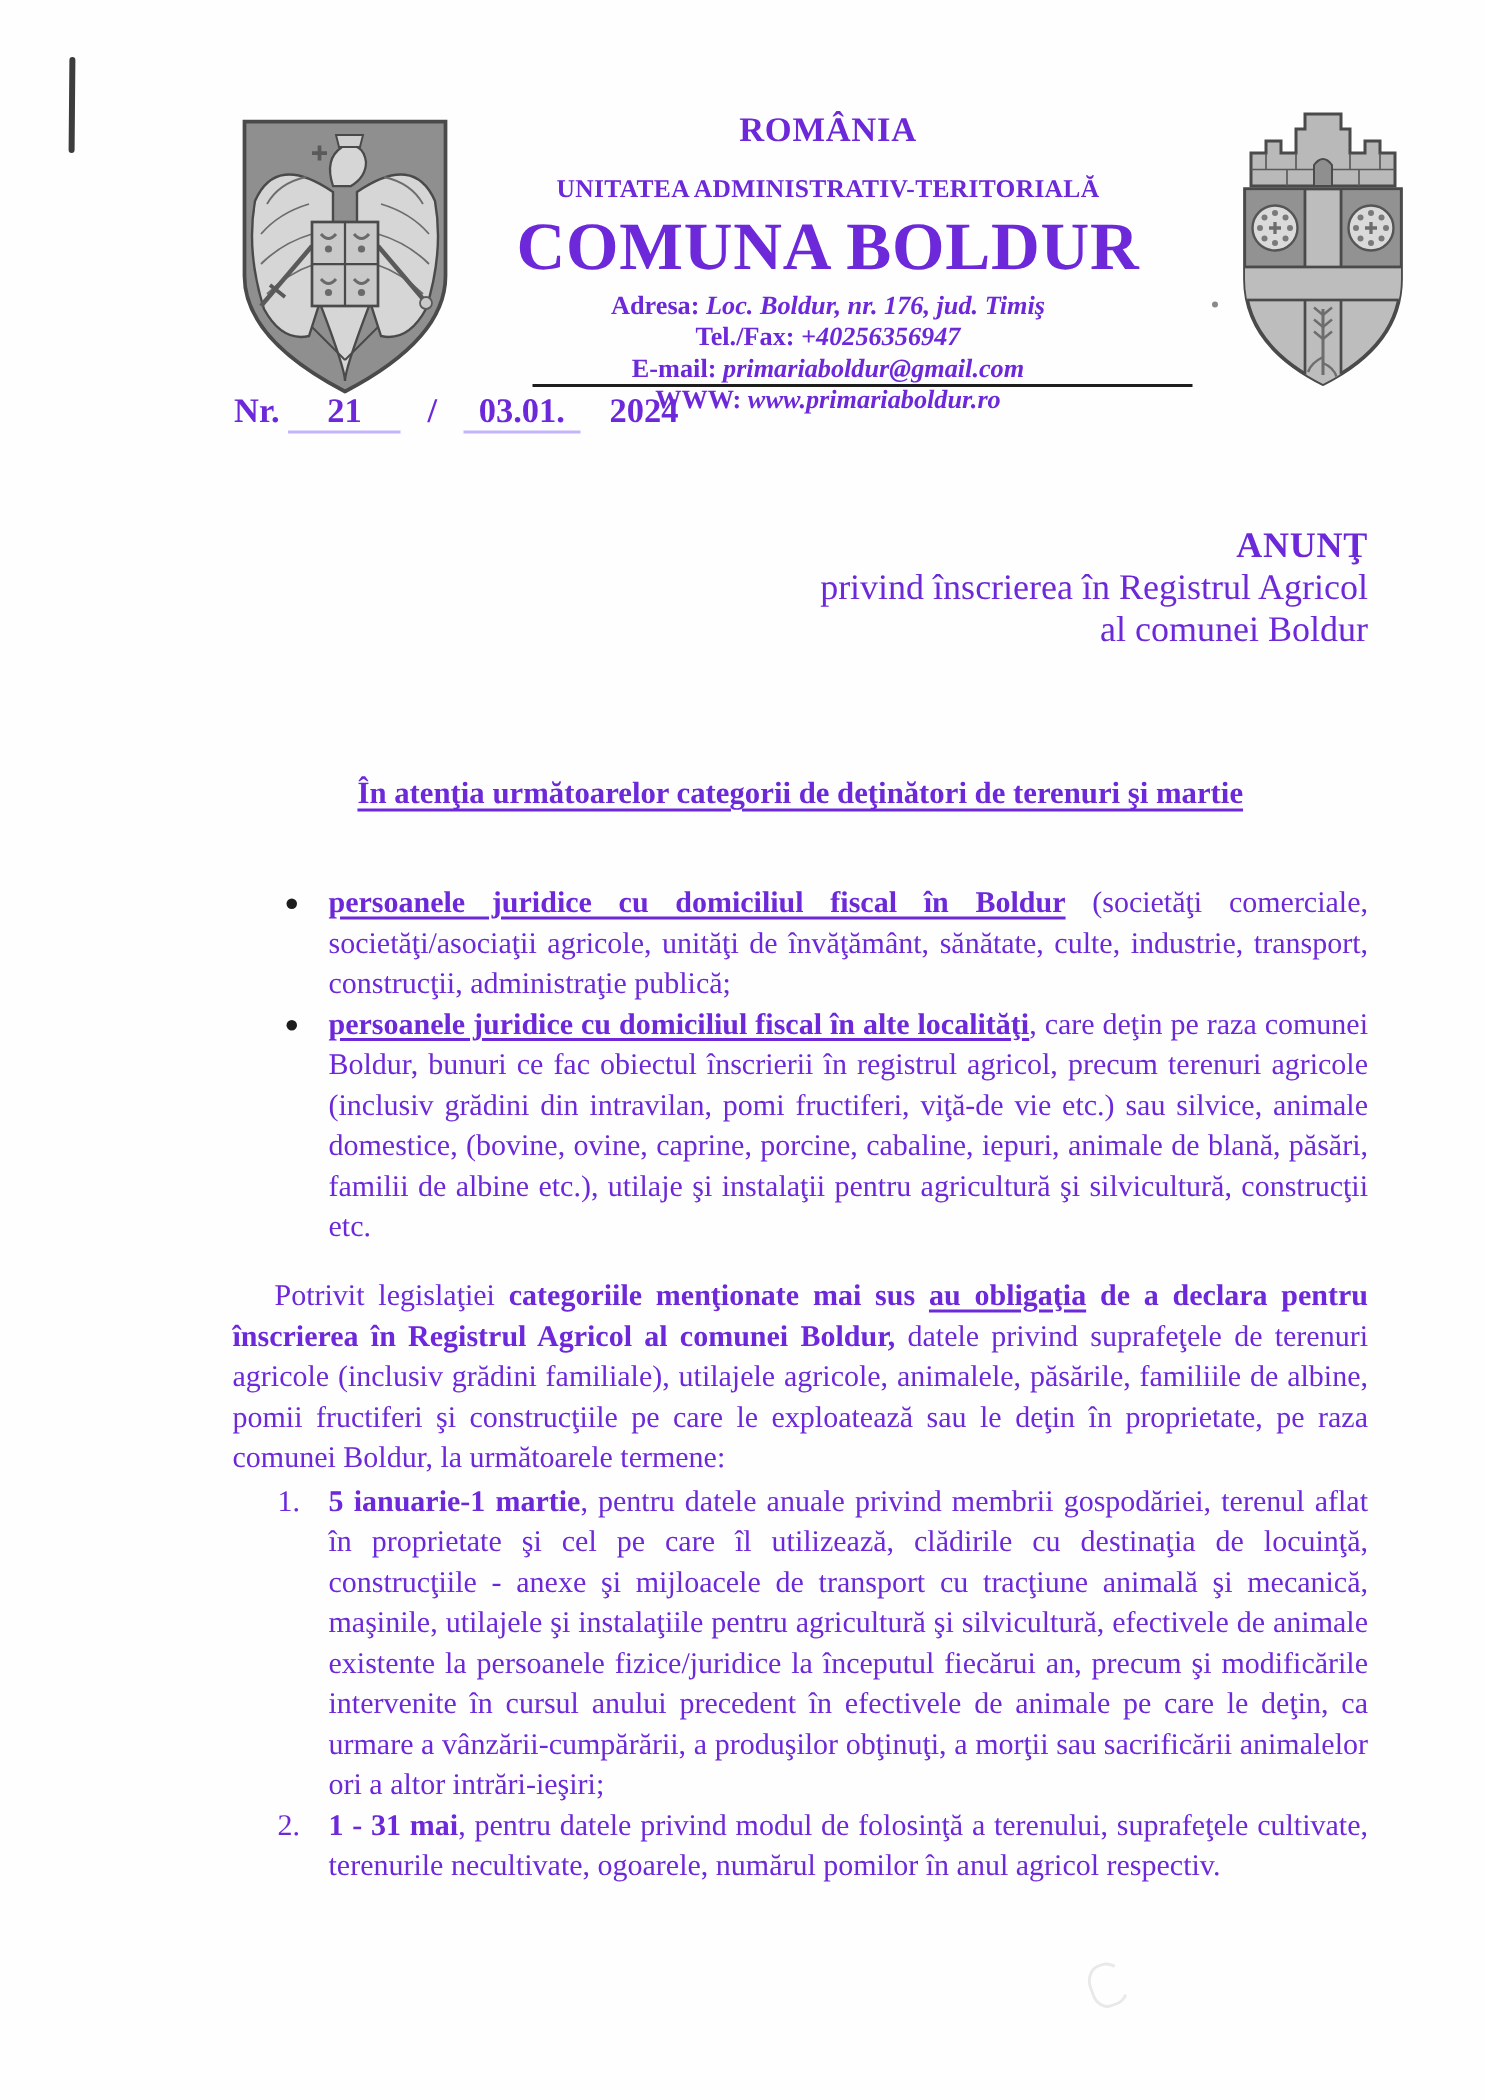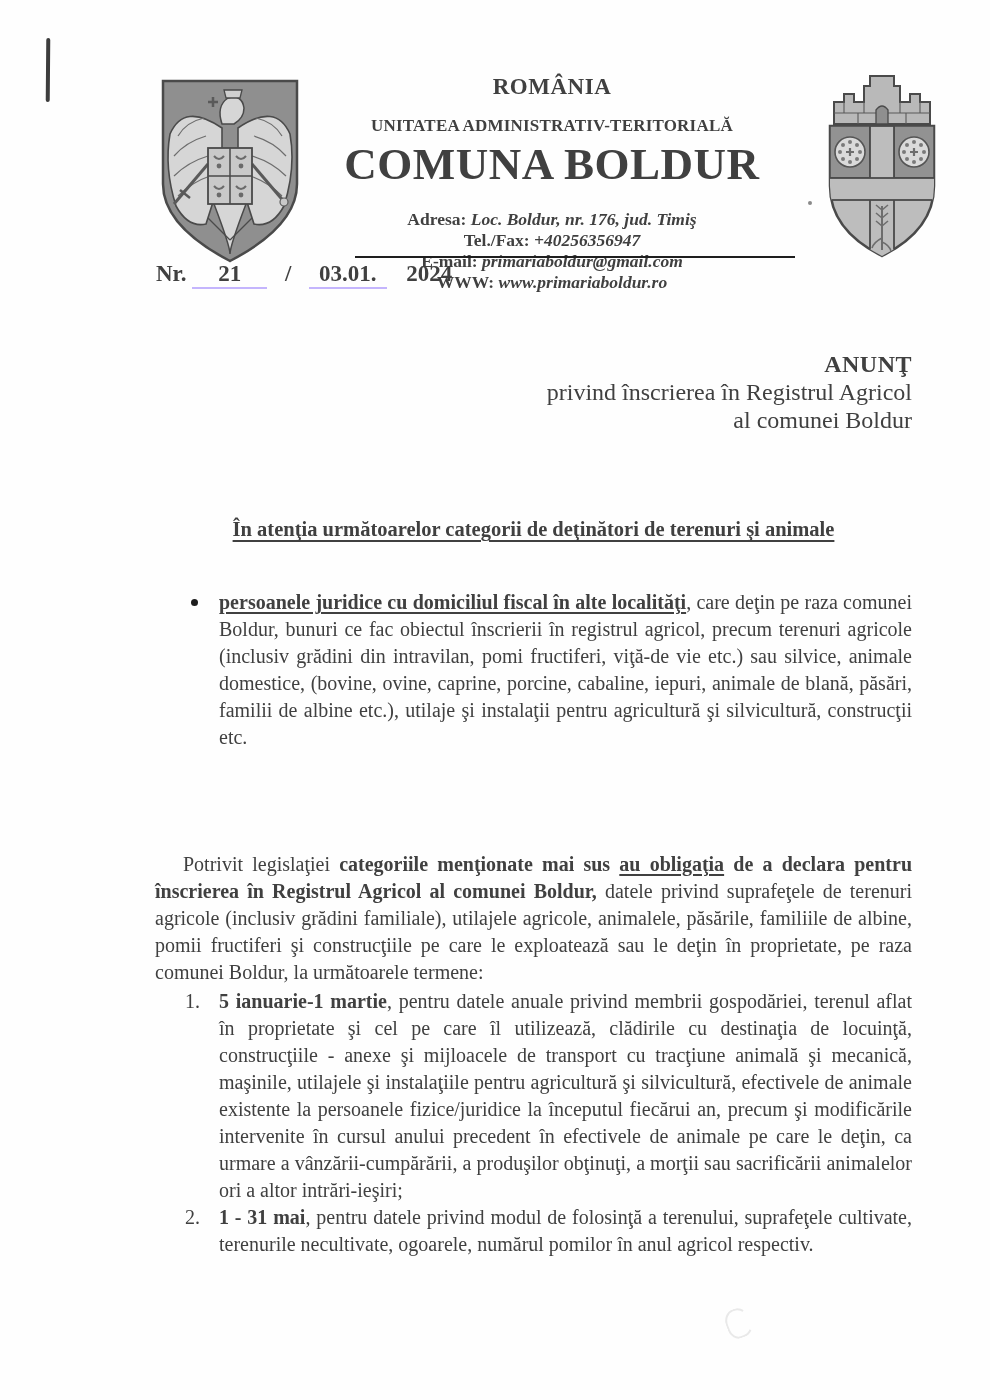--- a/index.html
+++ b/index.html
@@ -2,21 +2,21 @@
 <html lang="ro"><head>
 <meta charset="utf-8">
 <style>
   * { margin:0; padding:0; box-sizing:border-box; }
   html,body { background:#ffffff; }
   .page {
     position:relative;
     width:990px; height:1400px;
     background:#fefefe;
     font-family:"Liberation Serif","DejaVu Serif",serif;
-    color:#404040;
+    color:#6d28d9;
     overflow:hidden;
   }
 
   
   .artifact-line-topleft {
     position:absolute; left:46px; top:38px; width:4px; height:64px;
     background:#3d3d3d; border-radius:2px; transform:rotate(0.5deg);
   }
   .artifact-smudge-bottom {
     position:absolute; left:726px; top:1308px; width:26px; height:30px;
@@ -31,21 +31,21 @@
   
   .arms-left  { position:absolute; left:156px; top:76px; }
   .arms-right { position:absolute; left:820px; top:68px; }
 
   .header-center {
     position:absolute; left:308px; top:74px; width:488px; text-align:center;
   }
   .hdr-country { font-size:23px; font-weight:bold; letter-spacing:0.5px; }
   .hdr-admin   { font-size:17px; font-weight:bold; margin-top:16px; letter-spacing:0.2px; }
   .hdr-commune { font-size:45px; font-weight:bold; margin-top:2px; letter-spacing:0.5px; }
-  .hdr-contact { font-size:17.5px; font-weight:bold; line-height:21px; margin-top:19px; }
+  .hdr-contact { font-size:17.5px; font-weight:bold; line-height:21px; margin-top:3px; }
   .hdr-contact .val { font-style:italic; }
 
   .header-rule {
     position:absolute; left:355px; top:256px; width:440px; height:2px;
     background:#1e1e1e;
   }
 
   .nr-line {
     position:absolute; left:156px; top:261px;
     font-size:23px; font-weight:bold; white-space:nowrap;
@@ -196,24 +196,28 @@
     <span class="nr-year">2024</span>
   </div>
 
   <div class="content doc-title">
     <div class="t-main">ANUNŢ</div>
     <div class="t-sub">privind înscrierea în Registrul Agricol</div>
     <div class="t-sub">al comunei Boldur</div>
   </div>
 
   <div class="content attention">
-    <span>În atenţia următoarelor categorii de deţinători de terenuri şi animale</span>
+    <span>În atenţia următoarelor categorii de deţinători de terenuri şi martie</span>
   </div>
 
   <div class="content bullets">
+    <div class="bullet-item">
+      <span class="bullet-dot"></span>
+      <span class="bu">persoanele juridice cu domiciliul fiscal în Boldur</span><span> (societăţi comerciale, societăţi/asociaţii agricole, unităţi de învăţământ, sănătate, culte, industrie, transport, construcţii, administraţie publică;</span>
+    </div>
     <div class="bullet-item">
       <span class="bullet-dot"></span>
       <span class="bu">persoanele juridice cu domiciliul fiscal în alte localităţi</span><span>, care deţin pe raza comunei Boldur, bunuri ce fac obiectul înscrierii în registrul agricol, precum terenuri agricole (inclusiv grădini din intravilan, pomi fructiferi, viţă-de vie etc.) sau silvice, animale domestice, (bovine, ovine, caprine, porcine, cabaline, iepuri, animale de blană, păsări, familii de albine etc.), utilaje şi instalaţii pentru agricultură şi silvicultură, construcţii etc.</span>
     </div>
   </div>
 
   <div class="content obligation">
     <span>Potrivit legislaţiei </span><span class="b">categoriile menţionate mai sus </span><span class="bu2">au obligaţia</span><span class="b"> de a declara pentru înscrierea în Registrul Agricol al comunei Boldur,</span><span> datele privind suprafeţele de terenuri agricole (inclusiv grădini familiale), utilajele agricole, animalele, păsările, familiile de albine, pomii fructiferi şi construcţiile pe care le exploatează sau le deţin în proprietate, pe raza comunei Boldur, la următoarele termene:</span>
   </div>
 

